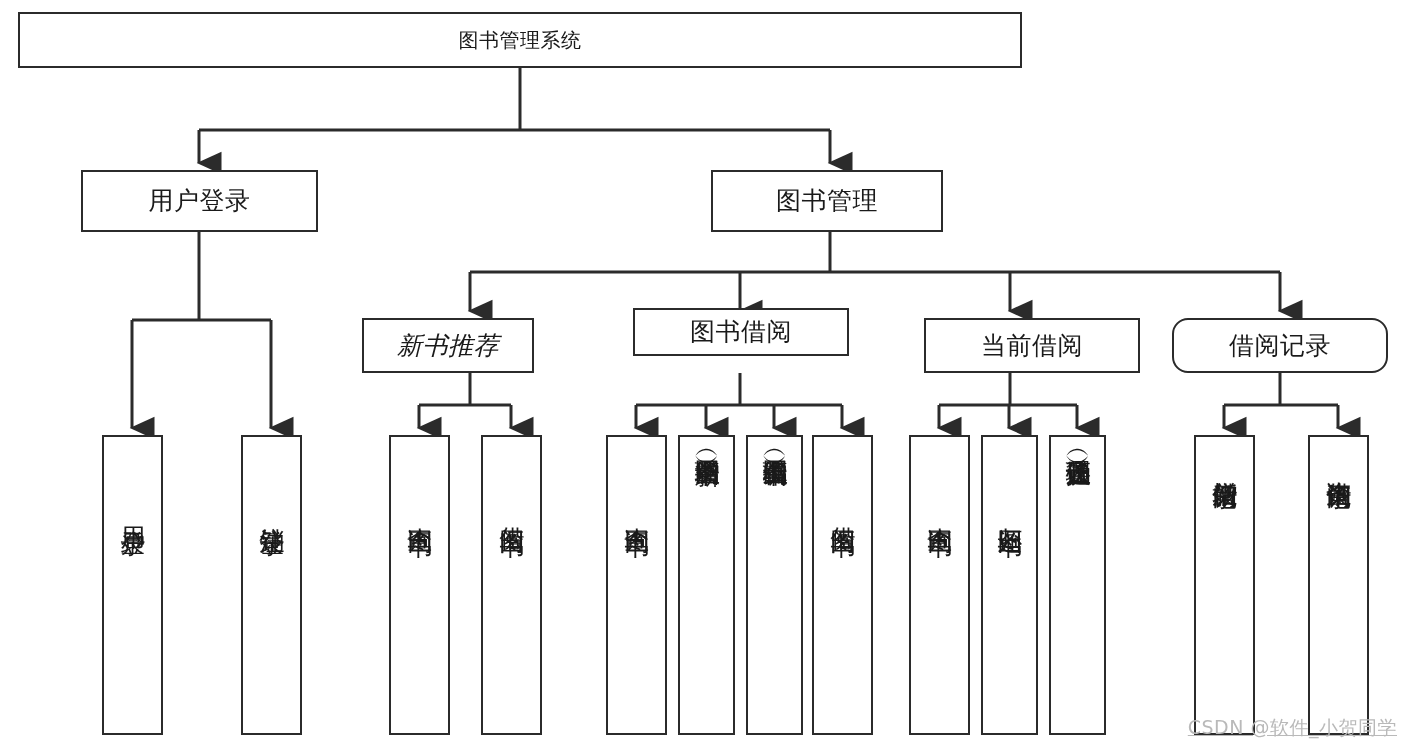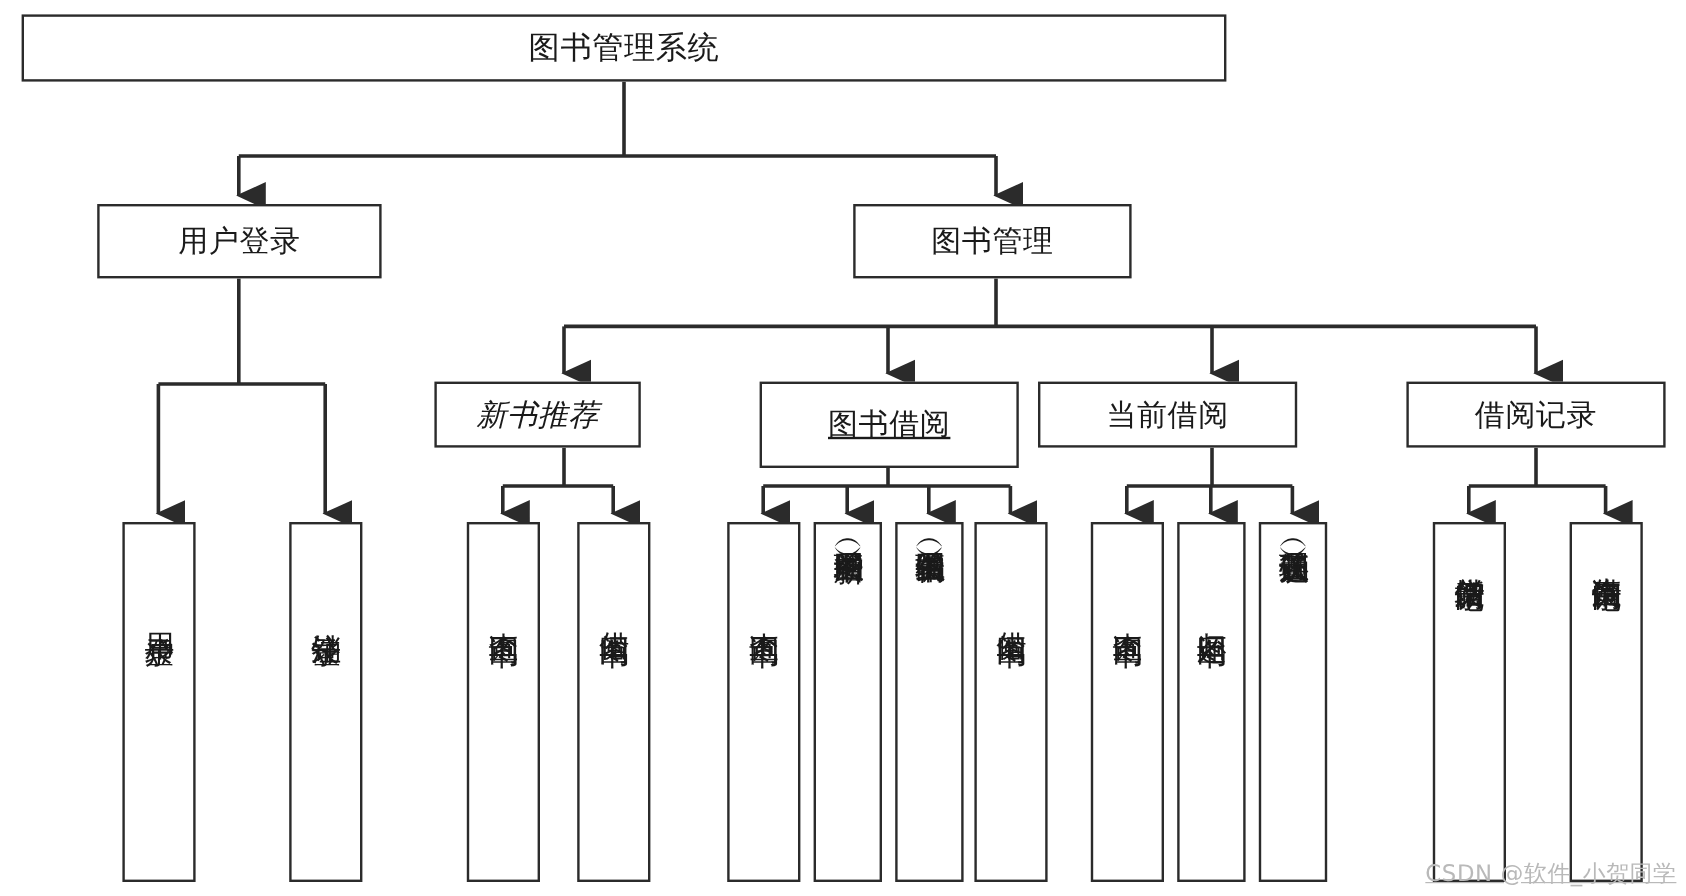--- a/index.html
+++ b/index.html
@@ -37,21 +37,21 @@
     color: #1a1a1a;
   }
   
   .node.horiz {
     font-size: 25px;
     line-height: 1.1;
     letter-spacing: 0.5px;
     white-space: nowrap;
   }
   .node.root {
-    font-size: 26px;
+    font-size: 20px;
   }
   
   .node.vert {
     align-items: flex-start;
     justify-content: center;
     padding-top: 6px;
   }
   .vlabel {
     writing-mode: vertical-rl;
     text-orientation: upright;
@@ -137,25 +137,25 @@
   </svg>
 
   <div class="node horiz root" style="left:18px; top:12px; width:1004px; height:56px;">图书管理系统</div>
 
   <div class="node horiz" style="left:81px; top:170px; width:237px; height:62px;">用户登录</div>
 
   <div class="node horiz" style="left:711px; top:170px; width:232px; height:62px;">图书管理</div>
 
   <div class="node horiz" style="left:362px; top:318px; width:172px; height:55px;font-style:italic;">新书推荐</div>
 
-  <div class="node horiz" style="left:633px; top:318px; width:216px; height:72px;text-decoration:underline;">图书借阅</div>
-
-  <div class="node horiz" style="left:865px; top:318px; width:216px; height:55px;">当前借阅</div>
-
-  <div class="node horiz" style="left:1172px; top:318px; width:216px; height:55px;">借阅记录</div>
+  <div class="node horiz" style="left:633px; top:308px; width:216px; height:48px;">图书借阅</div>
+
+  <div class="node horiz" style="left:924px; top:318px; width:216px; height:55px;">当前借阅</div>
+
+  <div class="node horiz" style="left:1172px; top:318px; width:216px; height:55px;border-radius:16px;">借阅记录</div>
 
   <div class="node vert" style="left:102px; top:435px; width:61px; height:300px; padding-top:70px;">
     <span class="vlabel">用户登录</span>
   </div>
 
   <div class="node vert" style="left:241px; top:435px; width:61px; height:300px; padding-top:70px;">
     <span class="vlabel">注销登录</span>
   </div>
 
   <div class="node vert" style="left:389px; top:435px; width:61px; height:300px; padding-top:70px;">

